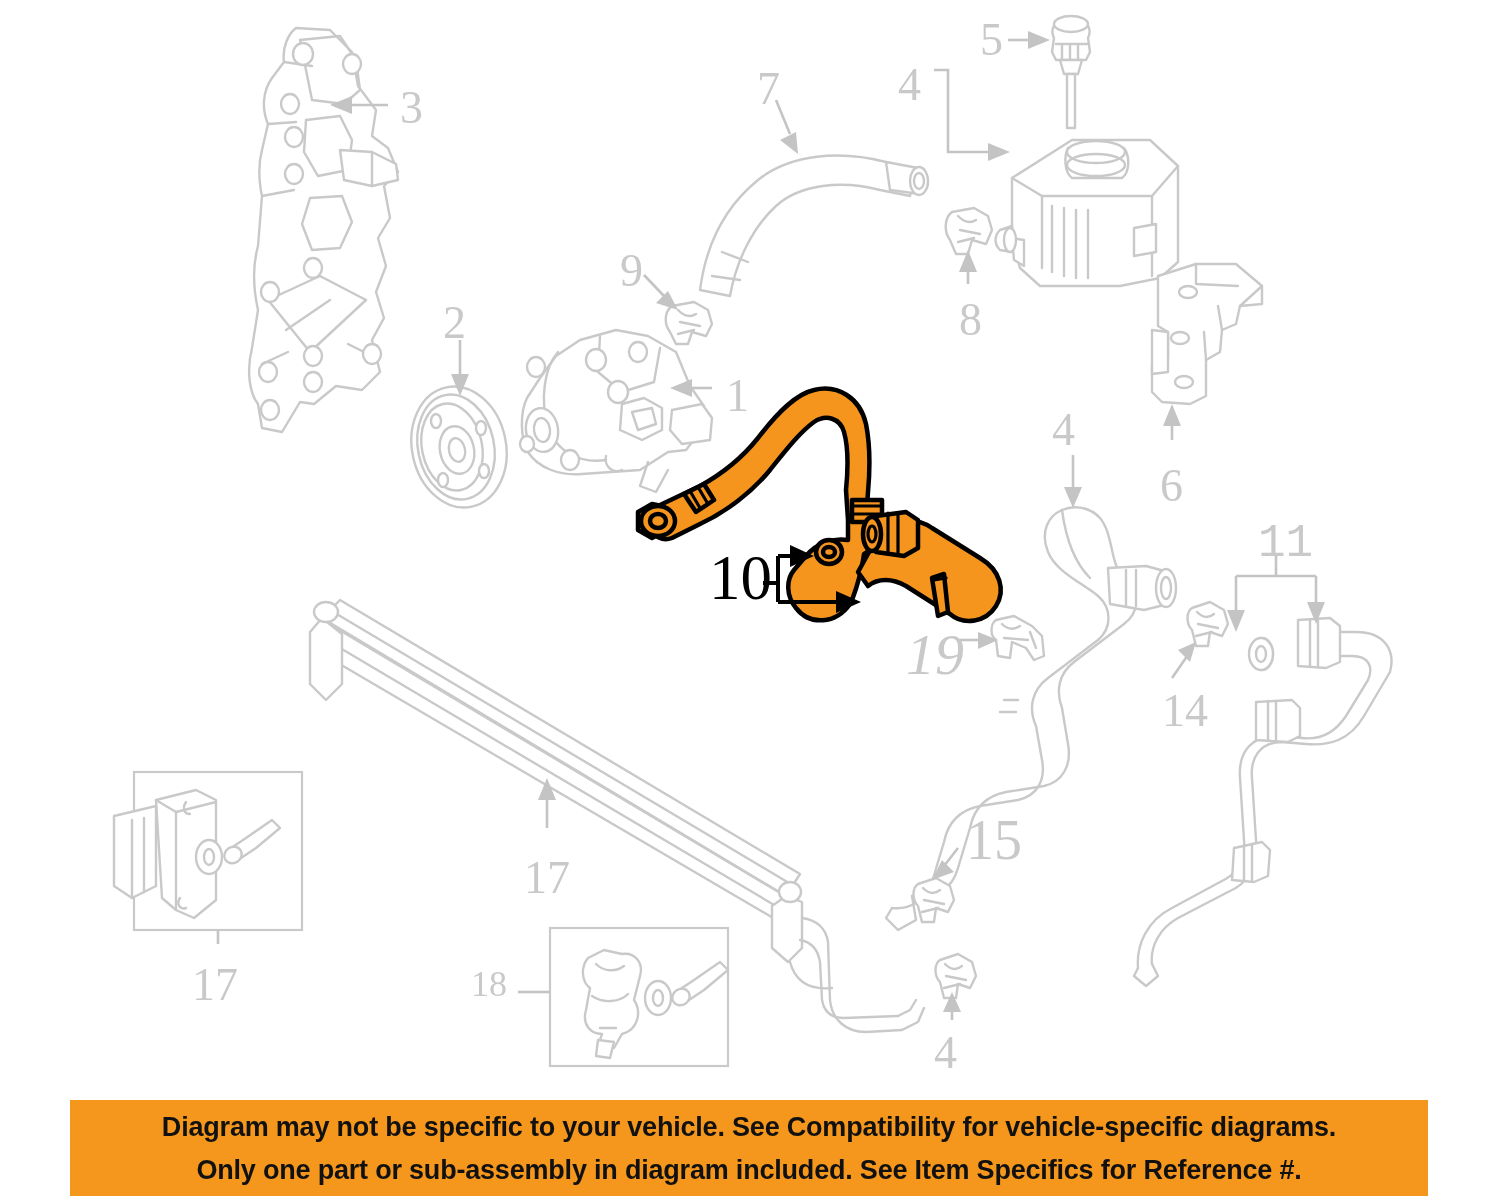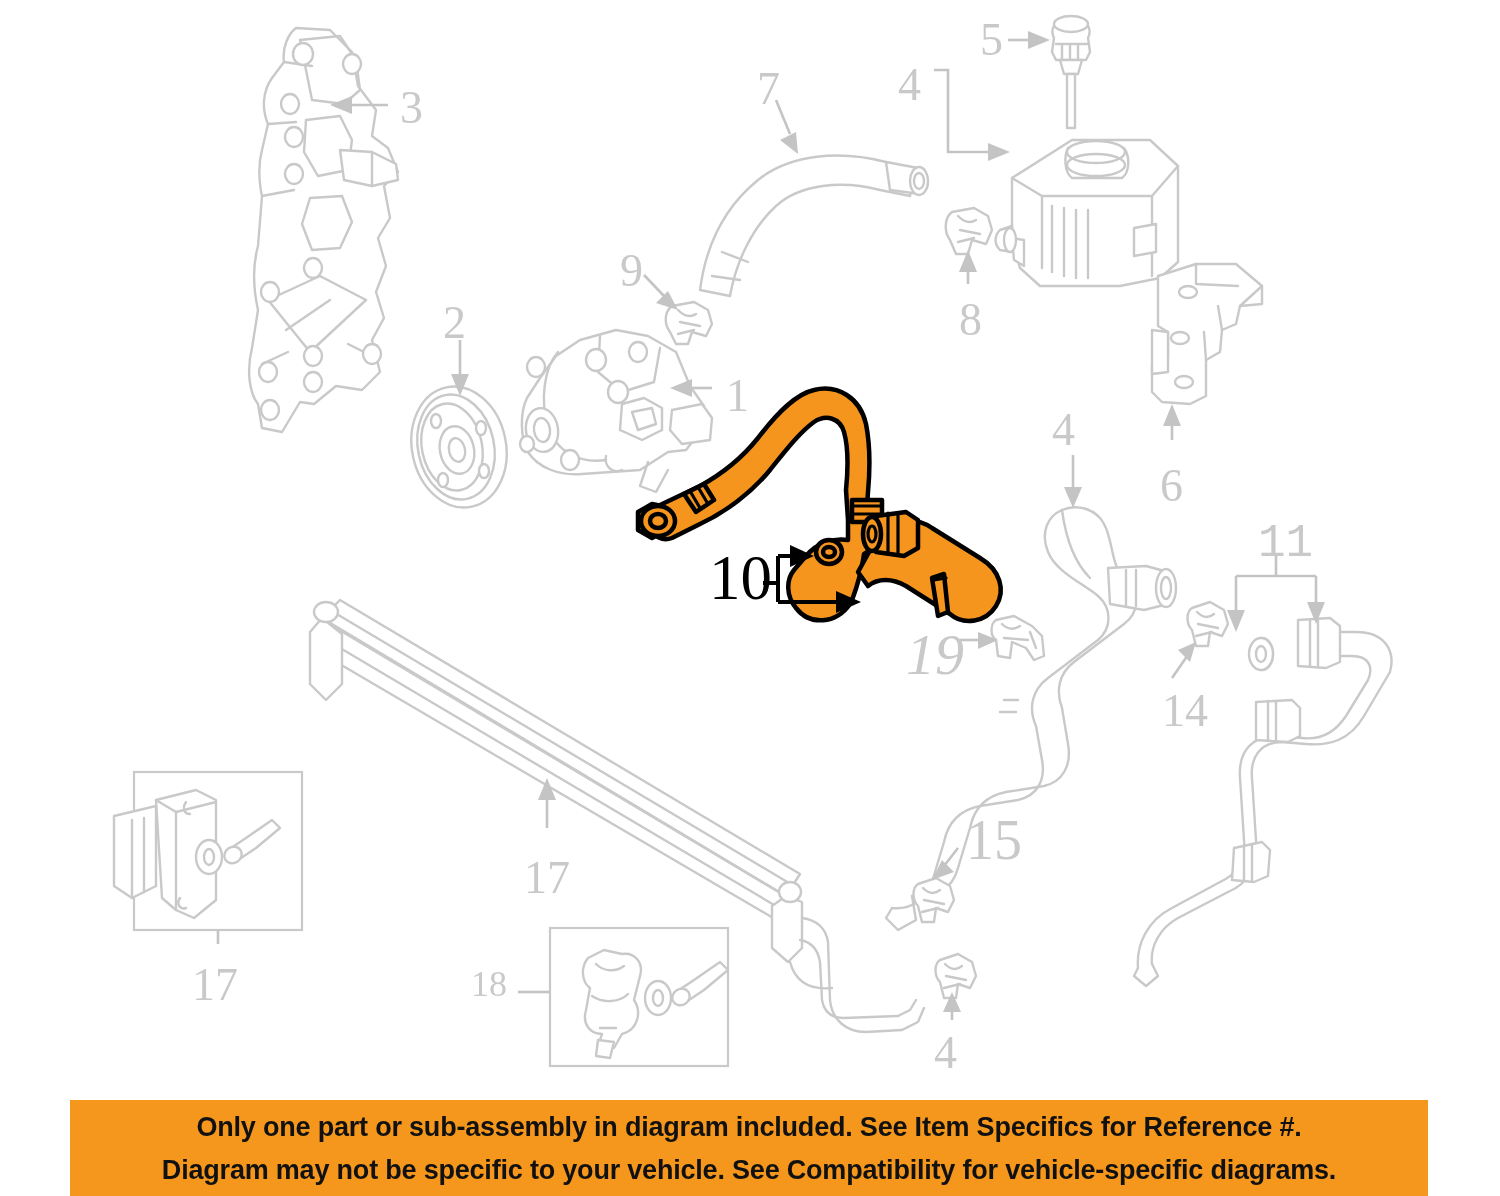--- a/index.html
+++ b/index.html
@@ -468,17 +468,17 @@
   <div class="callout-num" style="left:934px;  top:1030px; font-size:46px;">4</div>
   <div class="callout-num" style="left:1052px; top:407px;  font-size:46px;">4</div>
   <div class="callout-num" style="left:1139px; top:688px;  font-size:46px;margin-left:23px;">14</div>
   <div class="callout-num" style="left:966px;  top:812px;  font-size:56px;">15</div>
   <div class="callout-num" style="left:524px;  top:855px;  font-size:46px;">17</div>
   <div class="callout-num" style="left:192px;  top:962px;  font-size:46px;">17</div>
   <div class="callout-num" style="left:471px;  top:966px;  font-size:36px;">18</div>
   <div class="callout-num" style="left:906px;  top:626px;  font-size:58px;font-style:italic;">19</div>
 
   <div id="notice-banner">
+    <div class="line">Diagram may not be specific to your vehicle. See Compatibility for vehicle-specific diagrams.</div>
     <div class="line">Only one part or sub-assembly in diagram included. See Item Specifics for Reference #.</div>
-    <div class="line">Diagram may not be specific to your vehicle. See Compatibility for vehicle-specific diagrams.</div>
   </div>
 
 </div>
 
 </body></html>

